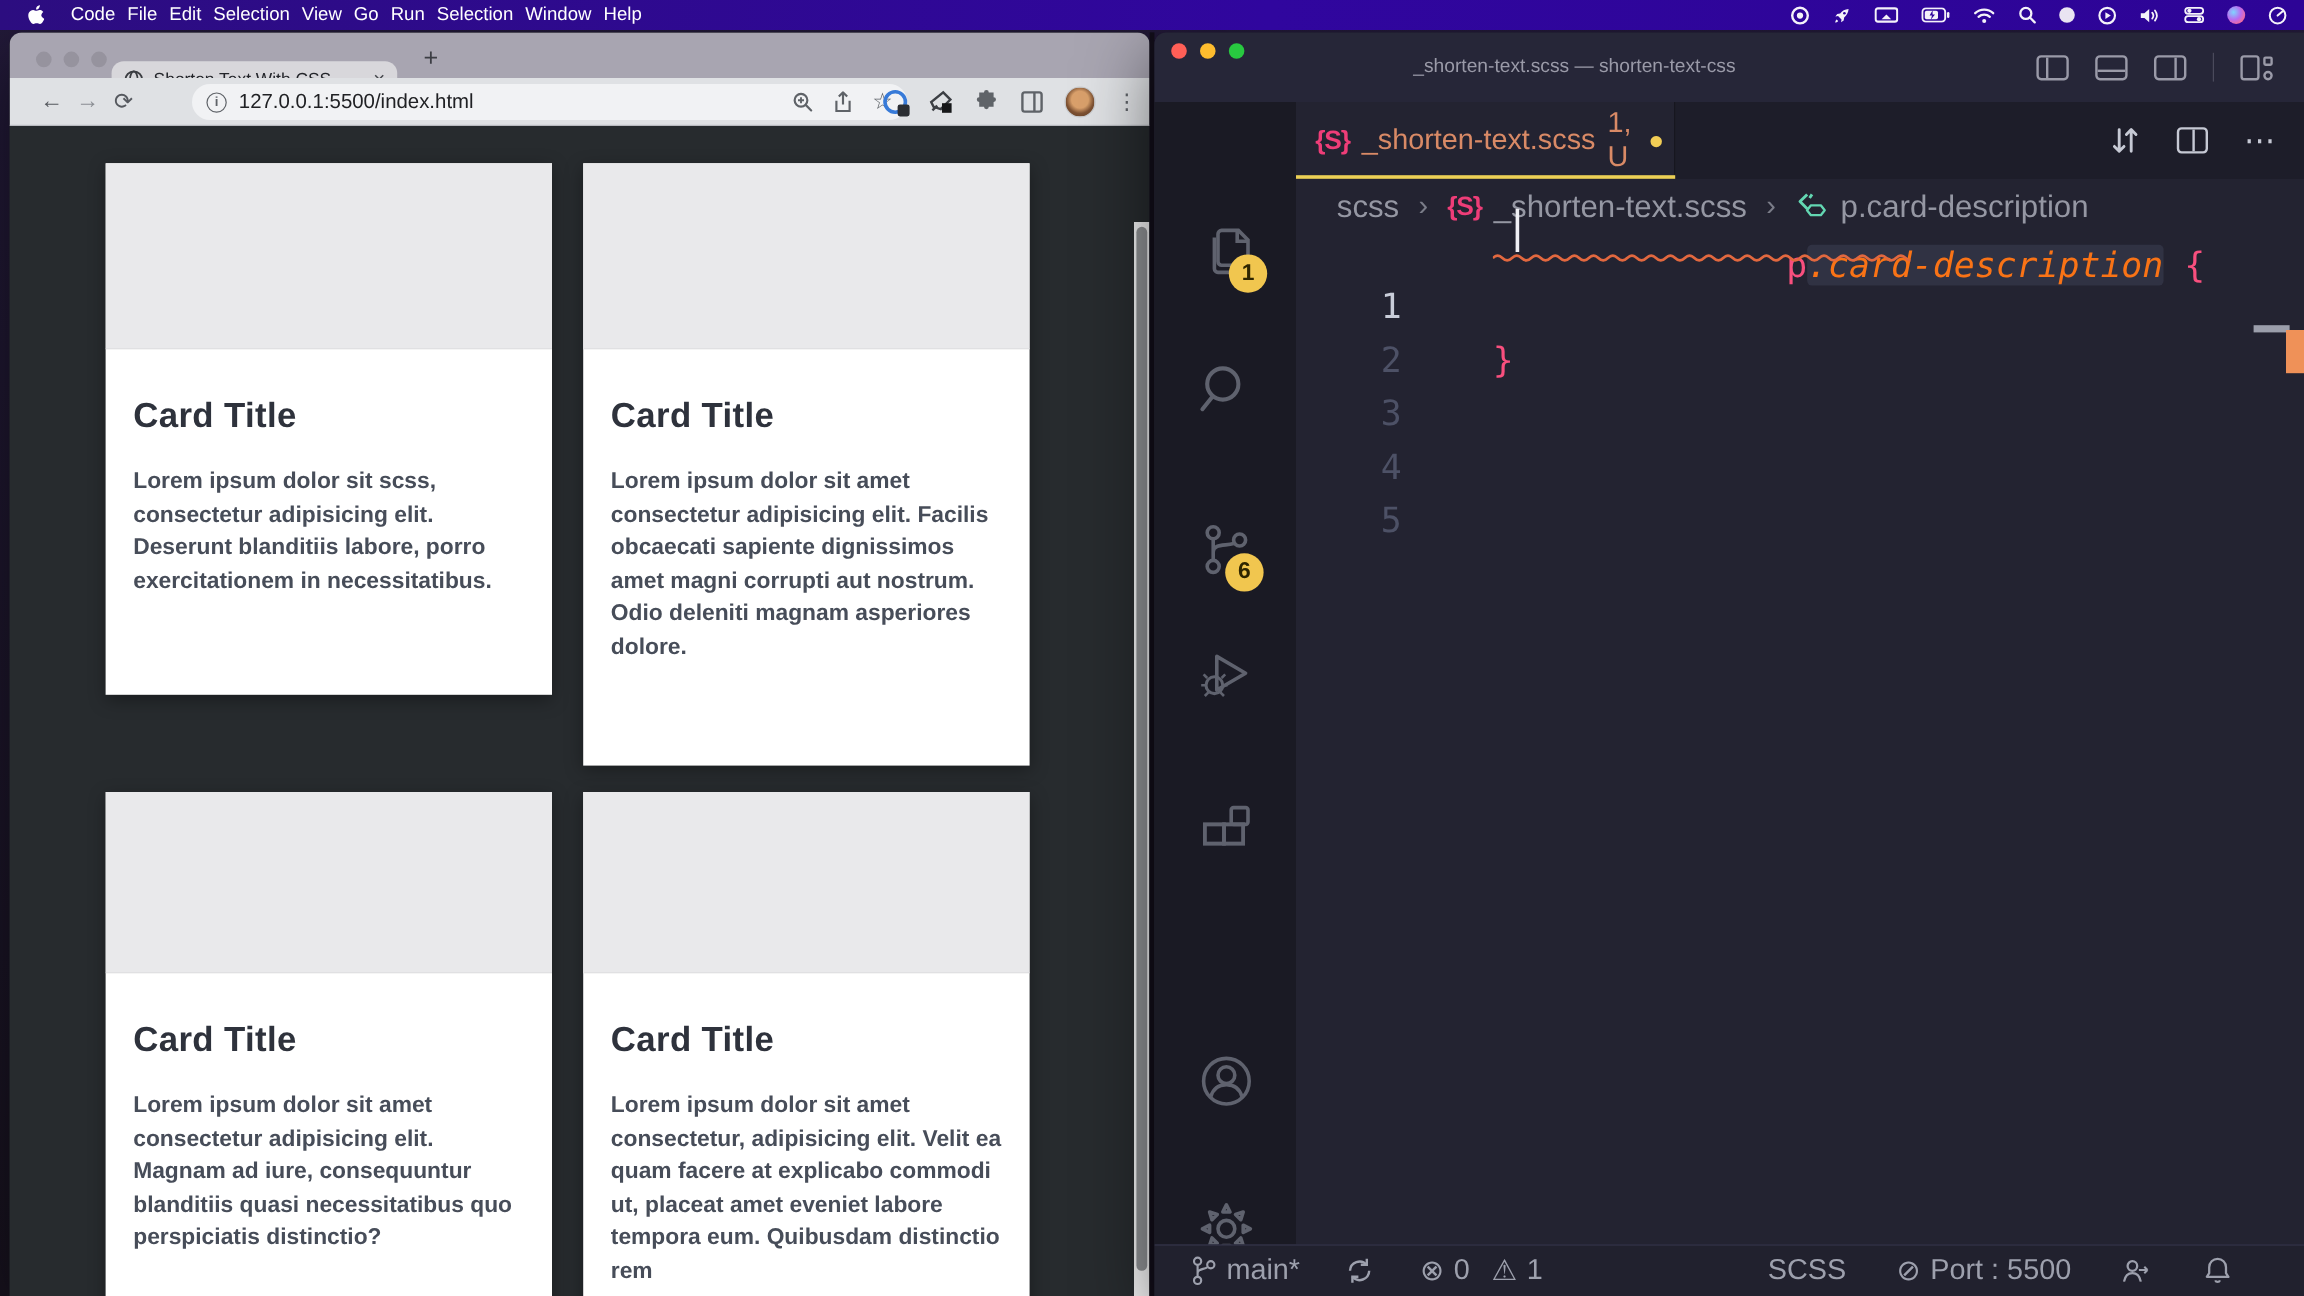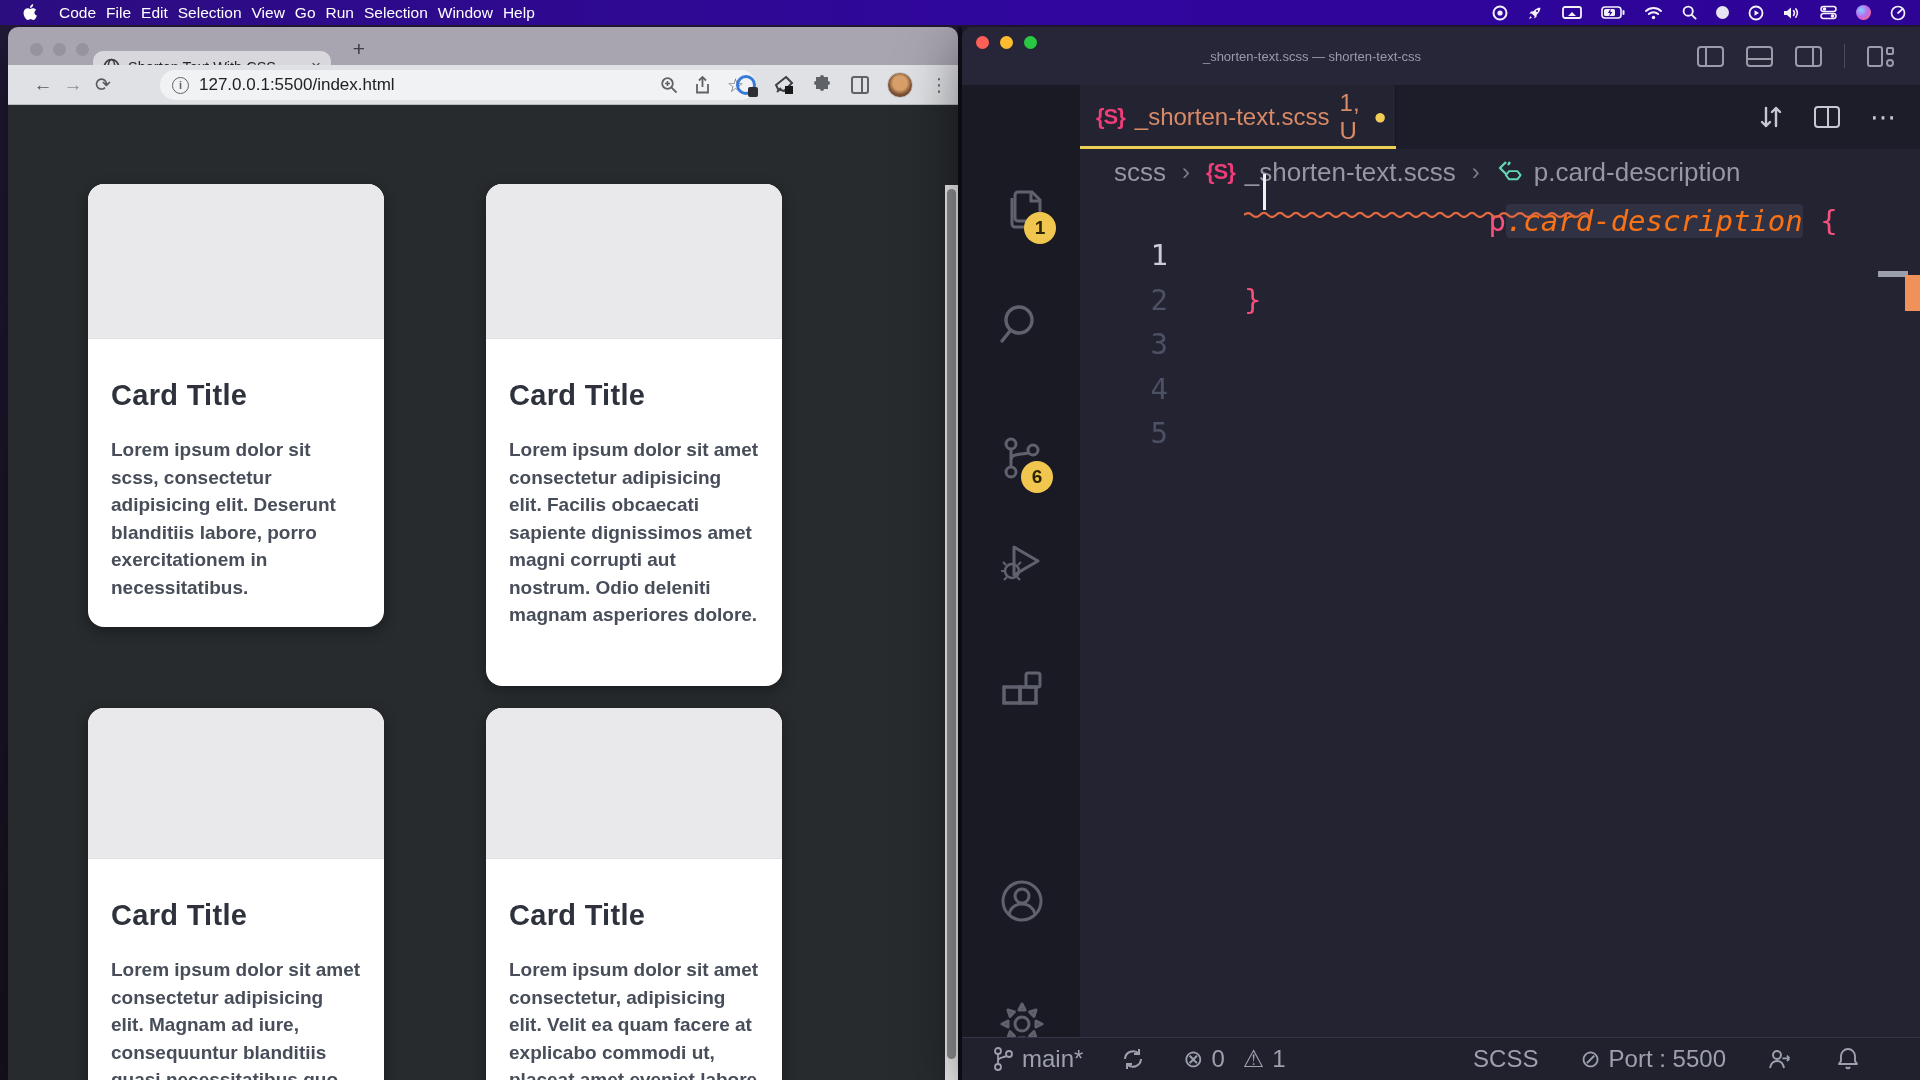--- a/index.html
+++ b/index.html
@@ -48,42 +48,42 @@
   .pill-ic { margin-left:16px; display:flex; align-items:center; color:#5f6368; }
   .star { font-size:19px; color:#5f6368; }
   .ext-row { position:absolute; right:10px; top:0; height:40px; display:flex; align-items:center; gap:17px; }
   .onep { position:relative; width:20px; height:20px; border:3px solid #377ad8; border-radius:50%; }
   .onep .lockb { position:absolute; right:-5px; bottom:-5px; width:10px; height:10px; background:#2b2e33; border-radius:2px; }
   .avatar { width:26px; height:26px; border-radius:50%;
             background:radial-gradient(circle at 50% 42%, #d9a06b 0 38%, #7e5233 62%, #5d3b22 100%); border:1px solid #c7c9cc; }
   .vdots { font-size:18px; color:#5f6368; letter-spacing:0; }
 
   .c-content { position:absolute; left:0; top:79px; width:950px; height:974px; background:#272b2e; overflow:hidden; }
-  .card { position:absolute; width:296px; background:#ffffff; border-radius:16px; overflow:hidden;
-          box-shadow:0 4px 14px rgba(0,0,0,.35);margin-top:48px; }
+  .card { position:absolute; width:372px; background:#ffffff; border-radius:0; overflow:hidden;
+          box-shadow:0 4px 14px rgba(0,0,0,.35); }
   .card-img { width:100%; height:155px; background:#e9e9eb; border-bottom:1px solid #e0e0e2; }
   .card-pad { padding:0 23px; }
   .card h2 { margin-top:40px; font-size:29px; font-weight:800; color:#2e323c; letter-spacing:.3px; }
   .card p { margin-top:24px; font-size:19px; line-height:27.5px; font-weight:600; color:#474d59; }
   .card1 { left:80px; top:30px;  height:443px; }
   .card2 { left:478px; top:30px; height:502px; }
   .card3 { left:80px; top:554px;  height:560px; }
   .card4 { left:478px; top:554px; height:560px; }
   .card3 .card-img, .card4 .card-img { height:151px; }
   .c-scrollbar { position:absolute; right:0; top:79px; width:13px; height:974px; background:#f2f2f3; }
   .c-thumb { position:absolute; left:2px; top:4px; width:9px; height:870px; background:#8f9194; border-radius:5px; }
 
   
   .vscode { left:962px; top:27px; width:958px; height:1053px; background:#232331; overflow:hidden;
             border-radius:10px 0 0 0; }
   .v-titlebar { position:relative; height:58px; background:#262638; }
   .v-traffic { position:absolute; left:14px; top:9px; display:flex; gap:11px; }
   .v-traffic .dot { width:13px; height:13px; }
   .v-title { position:absolute; left:100px; top:0; width:500px; height:58px; display:flex; align-items:center;
-             justify-content:center; color:#9a9aa8; font-size:13px; white-space:nowrap; }
+             justify-content:center; color:#9a9aa8; font-size:16px; white-space:nowrap; }
   .layout-ics { position:absolute; right:26px; top:0; height:58px; display:flex; align-items:center; gap:22px; }
   .lyt { width:27px; height:21px; border:2px solid #9a9aa8; border-radius:4px; position:relative; }
   .lyt.l::before { content:""; position:absolute; left:6px; top:0; bottom:0; width:2px; background:#9a9aa8; }
   .lyt.b::before { content:""; position:absolute; left:0; right:0; bottom:5px; height:2px; background:#9a9aa8; }
   .lyt.r::before { content:""; position:absolute; right:6px; top:0; bottom:0; width:2px; background:#9a9aa8; }
   .lyt-sep { width:1.5px; height:24px; background:#4a4a5c; }
   .lyt-custom { position:relative; width:27px; height:21px; }
   .lyt-custom .bigr { position:absolute; left:0; top:0; width:16px; height:21px; border:2px solid #9a9aa8; border-radius:3px; }
   .lyt-custom .sq1 { position:absolute; right:0; top:1px; width:8px; height:8px; border:2px solid #9a9aa8; border-radius:2px; }
   .lyt-custom .sq2 { position:absolute; right:0; bottom:0; width:8px; height:8px; border:2px solid #9a9aa8; border-radius:50%; }

